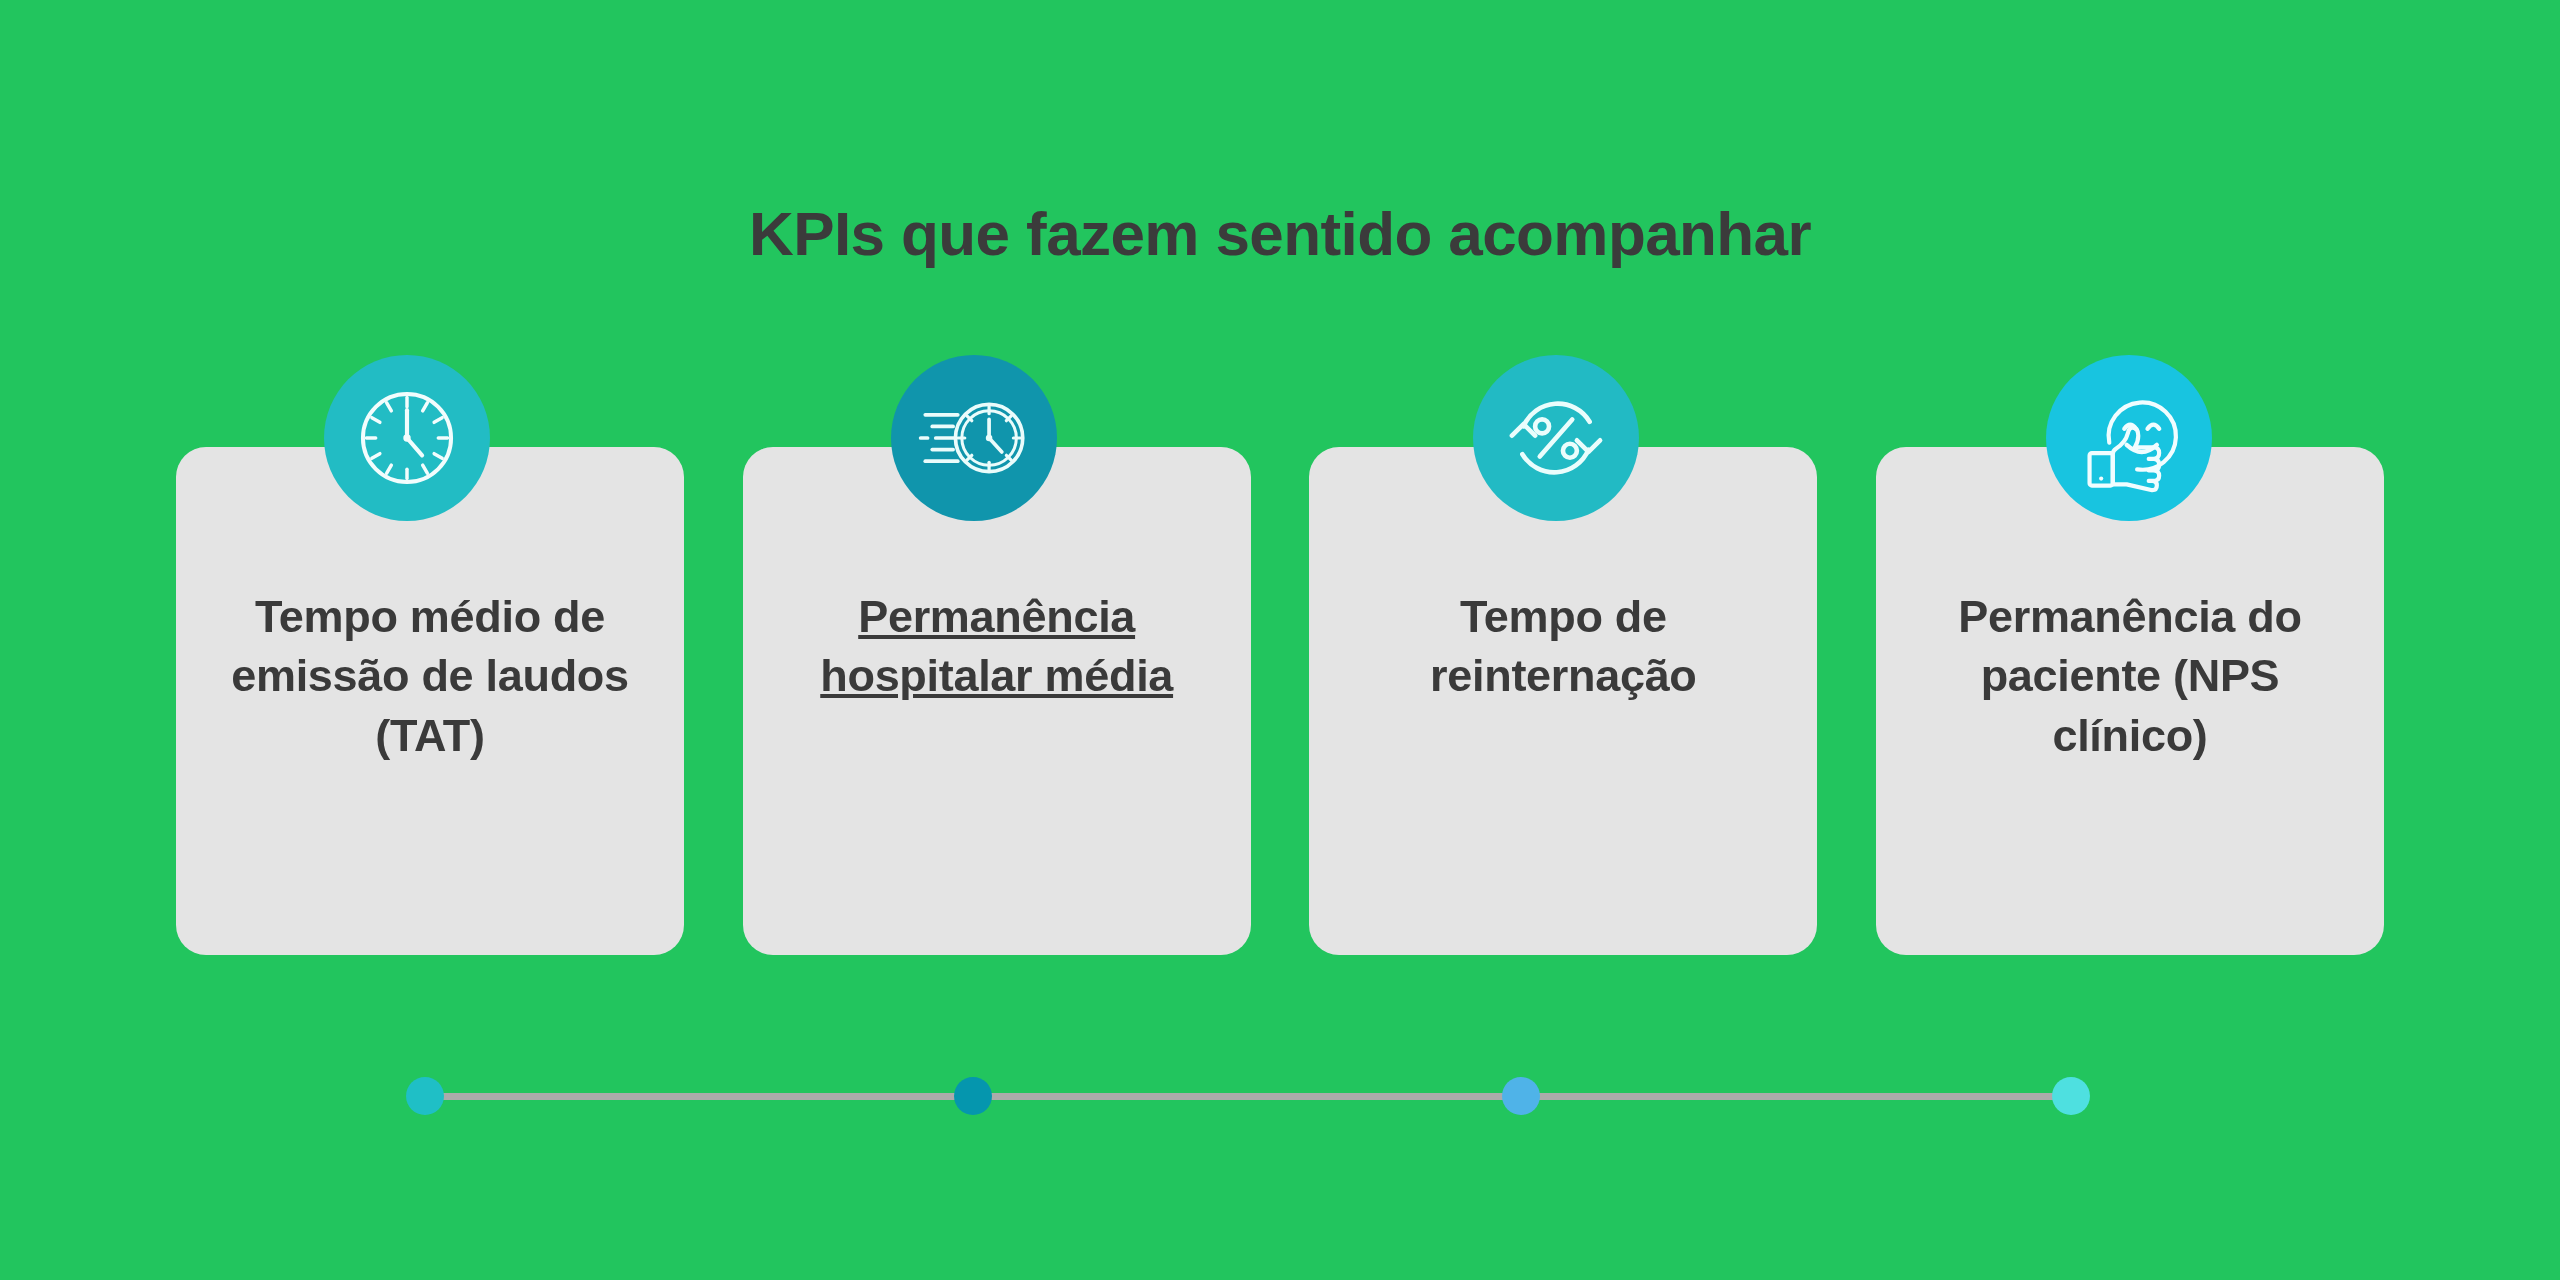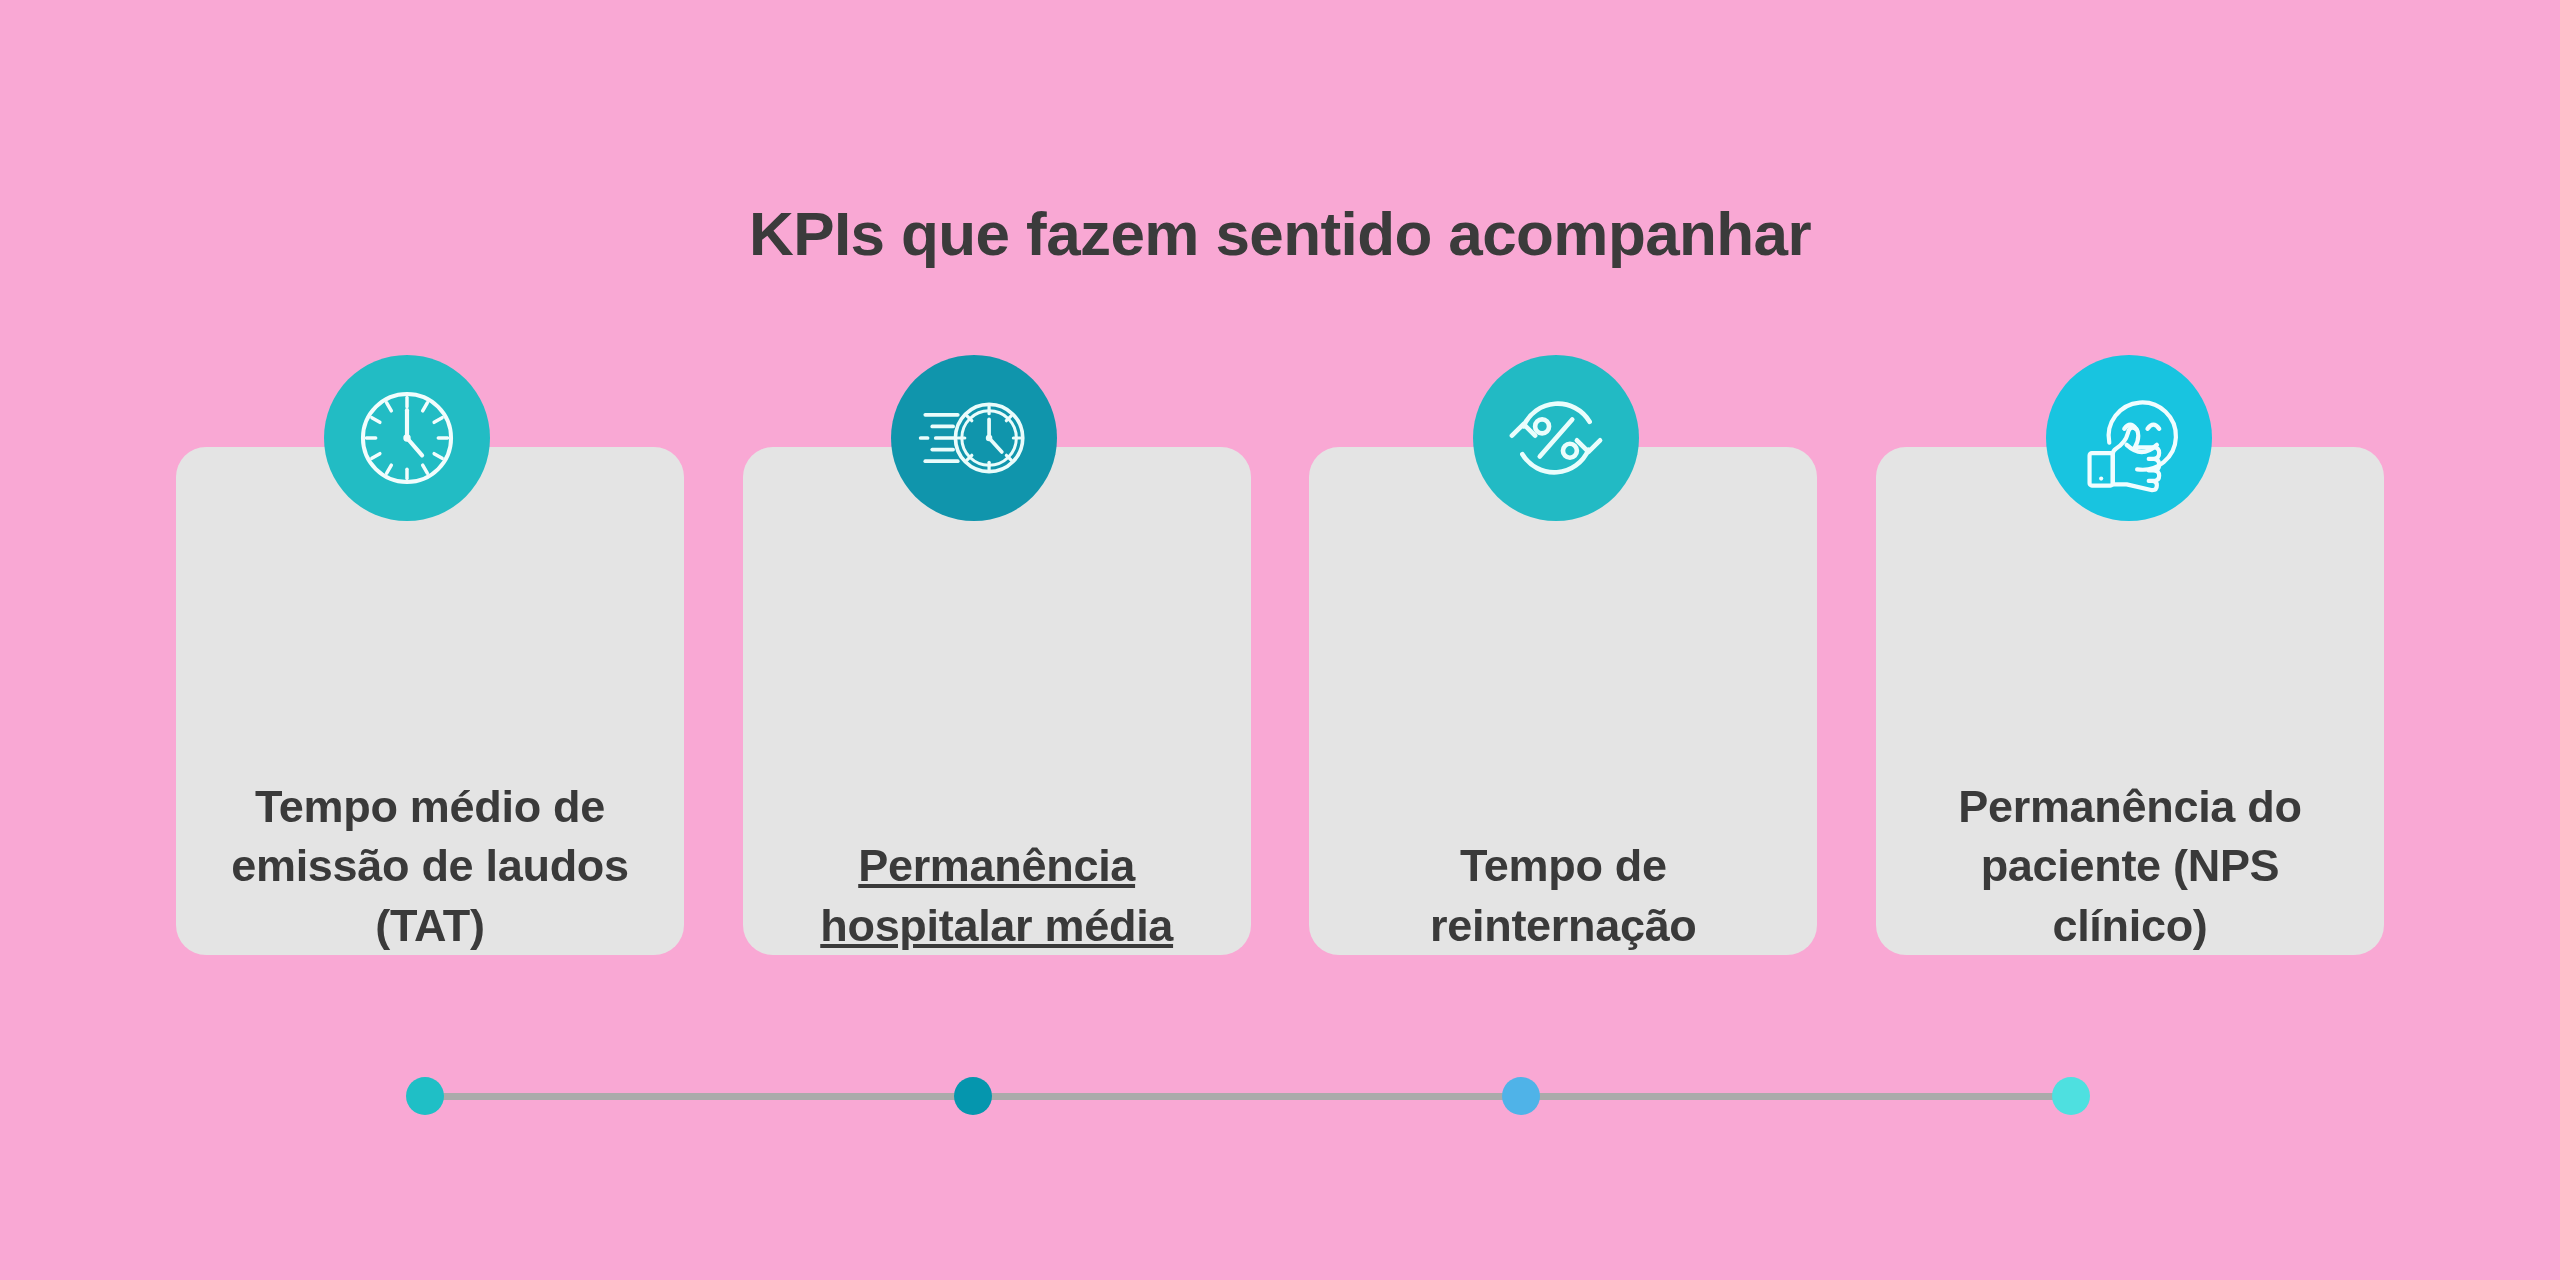--- a/index.html
+++ b/index.html
@@ -48,21 +48,21 @@
   }
 
   .kpi-card {
     position: relative;
     width: 508px;
     height: 508px;
     background: #e4e4e4;
     border-radius: 30px;
     box-sizing: border-box;
     display: flex;
-    align-items: flex-end;
+    align-items: flex-start;
     justify-content: center;
   }
 
   .card-label {
     margin-top: 140px;
     width: 430px;
     text-align: center;
     font-size: 45px;
     font-weight: bold;
     line-height: 1.32;
@@ -118,21 +118,21 @@
     border-radius: 50%;
   }
   .dot-pos-0 { left: 0px; }
   .dot-pos-1 { left: 548px; }
   .dot-pos-2 { left: 1096px; }
   .dot-pos-3 { left: 1646px; }
 </style>
 </head>
 <body style="background: rgb(244, 244, 244);">
 
-<div id="stage" style="background: #f9a8d4;">
+<div id="stage" style="background: #22c55e;">
 
   <div id="page-title" style="color: rgb(59, 59, 59);">KPIs que fazem sentido acompanhar</div>
 
   <div id="cards">
 
     <div class="kpi-card" style="background: rgb(228, 228, 228);">
       <div class="icon-badge badge-1" style="background: rgb(34, 188, 196);">
         <svg viewBox="0 0 100 100" fill="none" stroke="#f2fdfd" stroke-width="3.4" stroke-linecap="round">
           <circle cx="50" cy="50" r="38"></circle>
           <g stroke-width="3">

